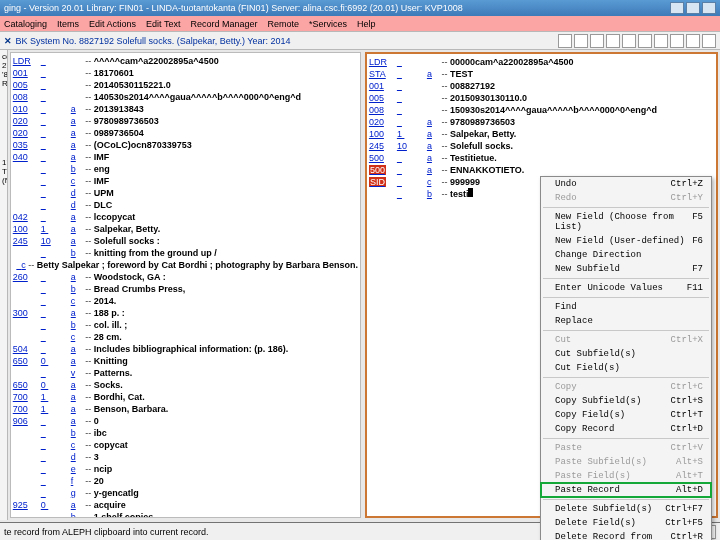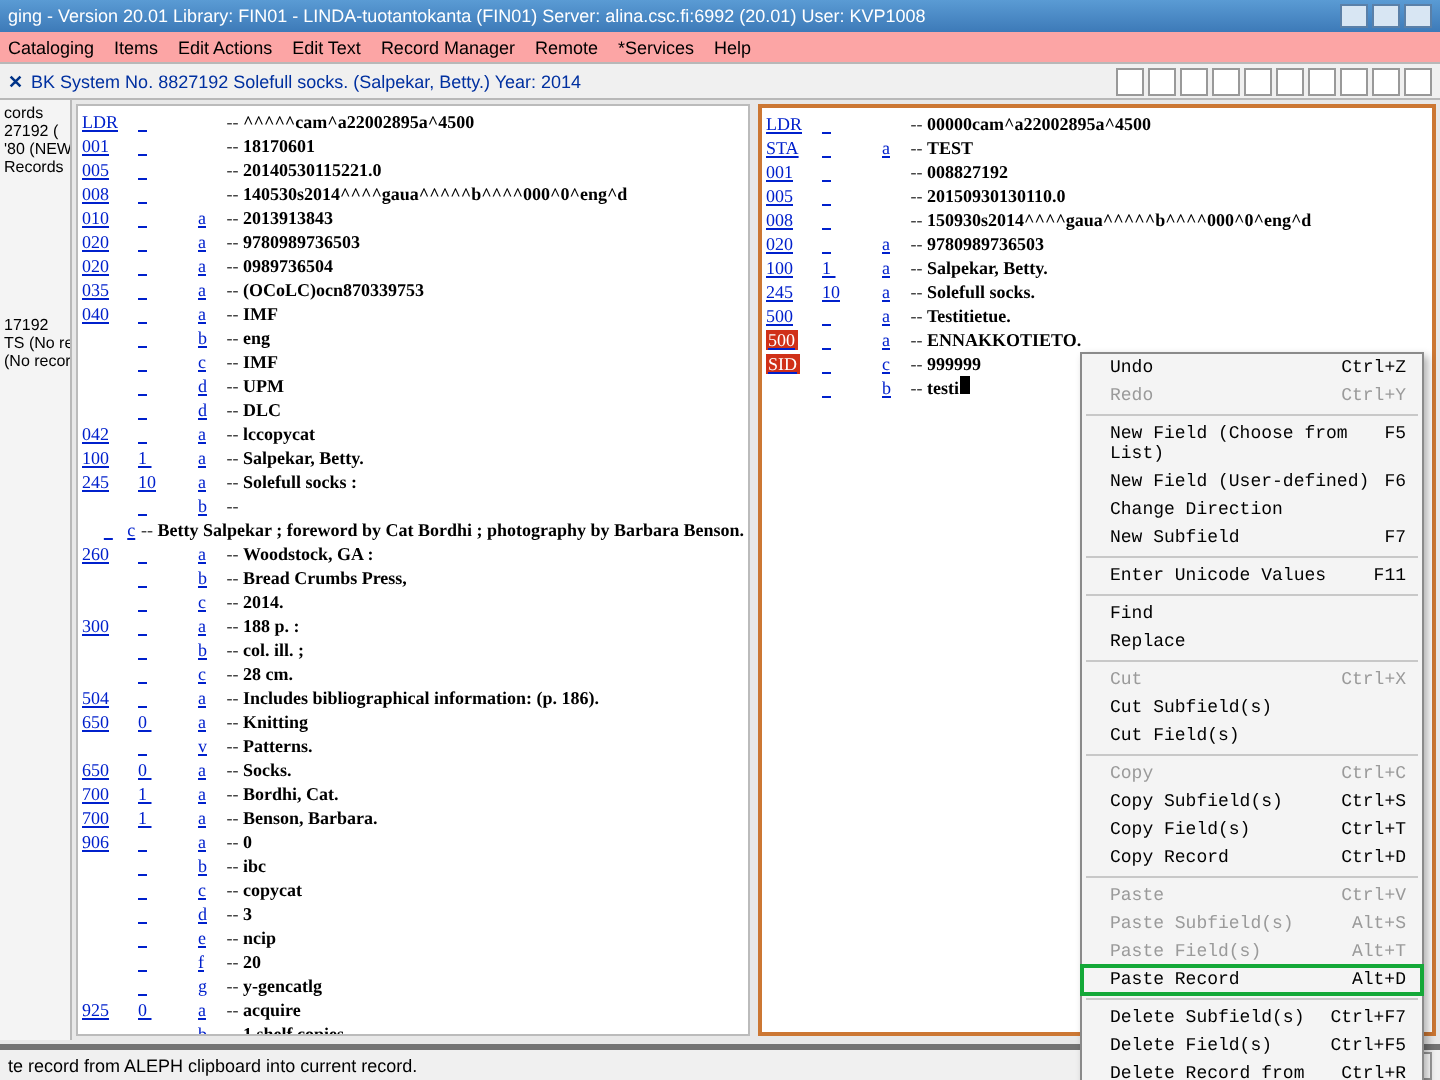--- a/index.html
+++ b/index.html
@@ -12,36 +12,36 @@
   .toolbar { height: 18px; background: #f0f0f0; border-bottom: 1px solid #b8b8b8; display: flex; align-items: center; padding: 0 4px; justify-content: space-between;}
   .toolbar .rec-label { font-size: 9px; color: #003388; display:flex; align-items:center; gap:4px;}
   .toolbar .rec-label .x{color:#003388;font-weight:bold;cursor:default;}
   .toolbar-icons { display:flex; gap:2px;}
   .toolbar-icons span{width:14px;height:14px;border:1px solid #999;background:#fff;display:inline-block;}
   .workarea { display: flex; height: 470px; }
   .sidebar { width: 36px; background: #f4f4f4; border-right: 1px solid #b8b8b8; font-size: 8px; padding: 2px; overflow:hidden;}
   .sidebar div{white-space:nowrap;}
   .sidebar .spacer{height:70px;}
   .panes { flex: 1; display: flex; }
-  .pane { flex: 1; background: #fff; border: 1px solid #bbb; margin: 2px; overflow: auto; font-family: Liberation Serif, serif; font-size: 9px; line-height: 12px; padding: 2px; position:relative;}
+  .pane { flex: 1; background: #fff; border: 1px solid #bbb; margin: 2px; overflow: auto; font-family: Liberation Sans, sans-serif; font-size: 9px; line-height: 12px; padding: 2px; position:relative;}
   .pane.right { border: 2px solid #cc7733; }
   .row { display: flex; white-space: pre; }
   .tag { color: #0020cc; width: 28px; text-decoration: underline; }
   .ind { color: #0020cc; width: 30px; text-decoration: underline; }
   .sub { color: #0020cc; width: 12px; text-decoration: underline; }
   .dash { color: #333; }
   .txt { color: #000; font-weight: bold; }
   .hl { background: #d03018; color:#fff; padding:0 1px;}
   .cursor { background:#000;width:5px;height:9px;display:inline-block;vertical-align:middle;}
   .ctxmenu { position: absolute; left: 540px; top: 176px; width: 172px; background: #f4f4f4; border: 1px solid #8a8a8a; box-shadow: 2px 2px 4px rgba(0,0,0,.3); font-size: 9px; z-index: 10; }
   .ctxmenu .mi { display: flex; justify-content: space-between; padding: 2px 8px 2px 14px; color: #000; font-family: Liberation Mono, monospace; }
   .ctxmenu .mi.disabled { color: #9a9a9a; }
   .ctxmenu .sep { height: 1px; background: #c8c8c8; margin: 2px 2px; }
   .ctxmenu .mi.hl2 { outline: 2px solid #14a838; outline-offset:-1px; background:#f4f4f4; }
-  .statusbar { position:absolute; bottom:0; left:0; right:0; height:18px; background:#f0f0f0; border-top:3px solid #737373; display:flex; align-items:center; padding:0 4px; font-size:9px; justify-content:space-between;}
+  .statusbar { position:absolute; bottom:0; left:0; right:0; height:18px; background:#f0f0f0; border-top:1px solid #737373; display:flex; align-items:center; padding:0 4px; font-size:9px; justify-content:space-between;}
   .statusbar .icons{display:flex;gap:2px;}
   .statusbar .icons span{width:14px;height:14px;border:1px solid #999;background:#fff;display:inline-block;}
 </style>
 </head>
 <body>
 
 <div class="titlebar">
   <span>ging - Version 20.01  Library: FIN01 - LINDA-tuotantokanta (FIN01)  Server: alina.csc.fi:6992 (20.01)  User: KVP1008</span>
   <div class="btns">
     <span></span>
@@ -102,21 +102,21 @@
         <div class="row"><span class="tag">020</span><span class="ind">  </span><span class="sub">a</span><span class="dash"> -- </span><span class="txt">0989736504</span></div>
         <div class="row"><span class="tag">035</span><span class="ind">  </span><span class="sub">a</span><span class="dash"> -- </span><span class="txt">(OCoLC)ocn870339753</span></div>
         <div class="row"><span class="tag">040</span><span class="ind">  </span><span class="sub">a</span><span class="dash"> -- </span><span class="txt">IMF</span></div>
         <div class="row"><span class="tag"></span><span class="ind">  </span><span class="sub">b</span><span class="dash"> -- </span><span class="txt">eng</span></div>
         <div class="row"><span class="tag"></span><span class="ind">  </span><span class="sub">c</span><span class="dash"> -- </span><span class="txt">IMF</span></div>
         <div class="row"><span class="tag"></span><span class="ind">  </span><span class="sub">d</span><span class="dash"> -- </span><span class="txt">UPM</span></div>
         <div class="row"><span class="tag"></span><span class="ind">  </span><span class="sub">d</span><span class="dash"> -- </span><span class="txt">DLC</span></div>
         <div class="row"><span class="tag">042</span><span class="ind">  </span><span class="sub">a</span><span class="dash"> -- </span><span class="txt">lccopycat</span></div>
         <div class="row"><span class="tag">100</span><span class="ind">1 </span><span class="sub">a</span><span class="dash"> -- </span><span class="txt">Salpekar, Betty.</span></div>
         <div class="row"><span class="tag">245</span><span class="ind">10</span><span class="sub">a</span><span class="dash"> -- </span><span class="txt">Solefull socks :</span></div>
-        <div class="row"><span class="tag"></span><span class="ind">  </span><span class="sub">b</span><span class="dash"> -- </span></div>
+        <div class="row"><span class="tag"></span><span class="ind">  </span><span class="sub">b</span><span class="dash"> -- </span><span class="txt">knitting from the ground up /</span></div>
         <div class="row"><span class="tag"></span><span class="ind">  </span><span class="sub">c</span><span class="dash"> -- </span><span class="txt">Betty Salpekar ; foreword by Cat Bordhi ; photography by Barbara Benson.</span></div>
         <div class="row"><span class="tag">260</span><span class="ind">  </span><span class="sub">a</span><span class="dash"> -- </span><span class="txt">Woodstock, GA :</span></div>
         <div class="row"><span class="tag"></span><span class="ind">  </span><span class="sub">b</span><span class="dash"> -- </span><span class="txt">Bread Crumbs Press,</span></div>
         <div class="row"><span class="tag"></span><span class="ind">  </span><span class="sub">c</span><span class="dash"> -- </span><span class="txt">2014.</span></div>
         <div class="row"><span class="tag">300</span><span class="ind">  </span><span class="sub">a</span><span class="dash"> -- </span><span class="txt">188 p. :</span></div>
         <div class="row"><span class="tag"></span><span class="ind">  </span><span class="sub">b</span><span class="dash"> -- </span><span class="txt">col. ill. ;</span></div>
         <div class="row"><span class="tag"></span><span class="ind">  </span><span class="sub">c</span><span class="dash"> -- </span><span class="txt">28 cm.</span></div>
         <div class="row"><span class="tag">504</span><span class="ind">  </span><span class="sub">a</span><span class="dash"> -- </span><span class="txt">Includes bibliographical information: (p. 186).</span></div>
         <div class="row"><span class="tag">650</span><span class="ind">0 </span><span class="sub">a</span><span class="dash"> -- </span><span class="txt">Knitting</span></div>
         <div class="row"><span class="tag"></span><span class="ind">  </span><span class="sub">v</span><span class="dash"> -- </span><span class="txt">Patterns.</span></div>

